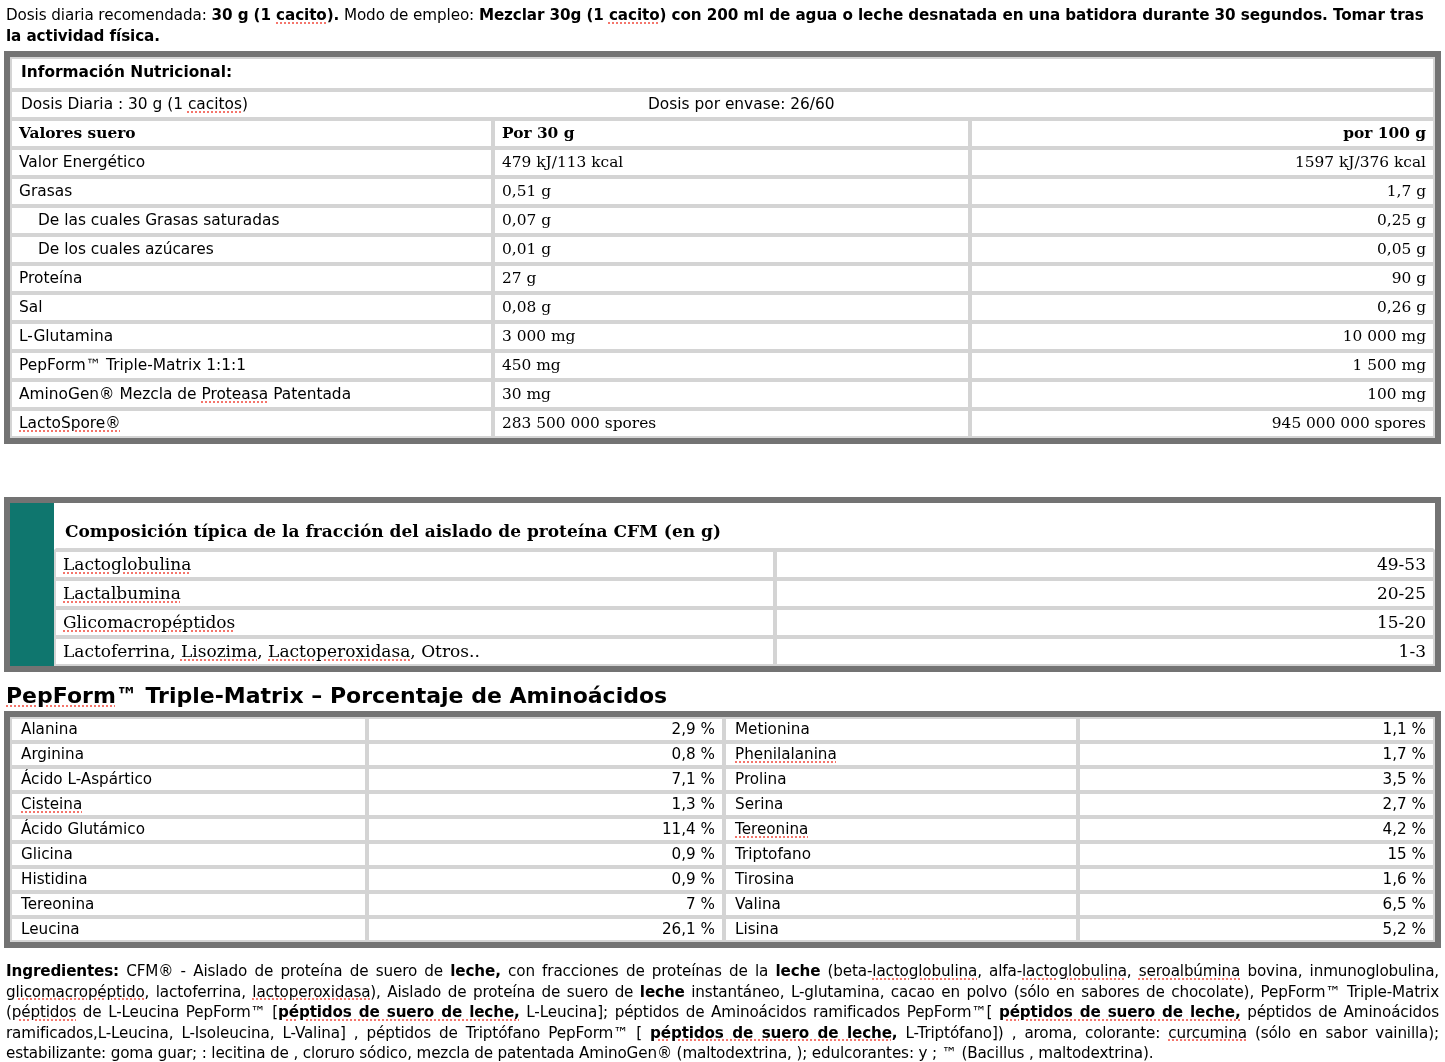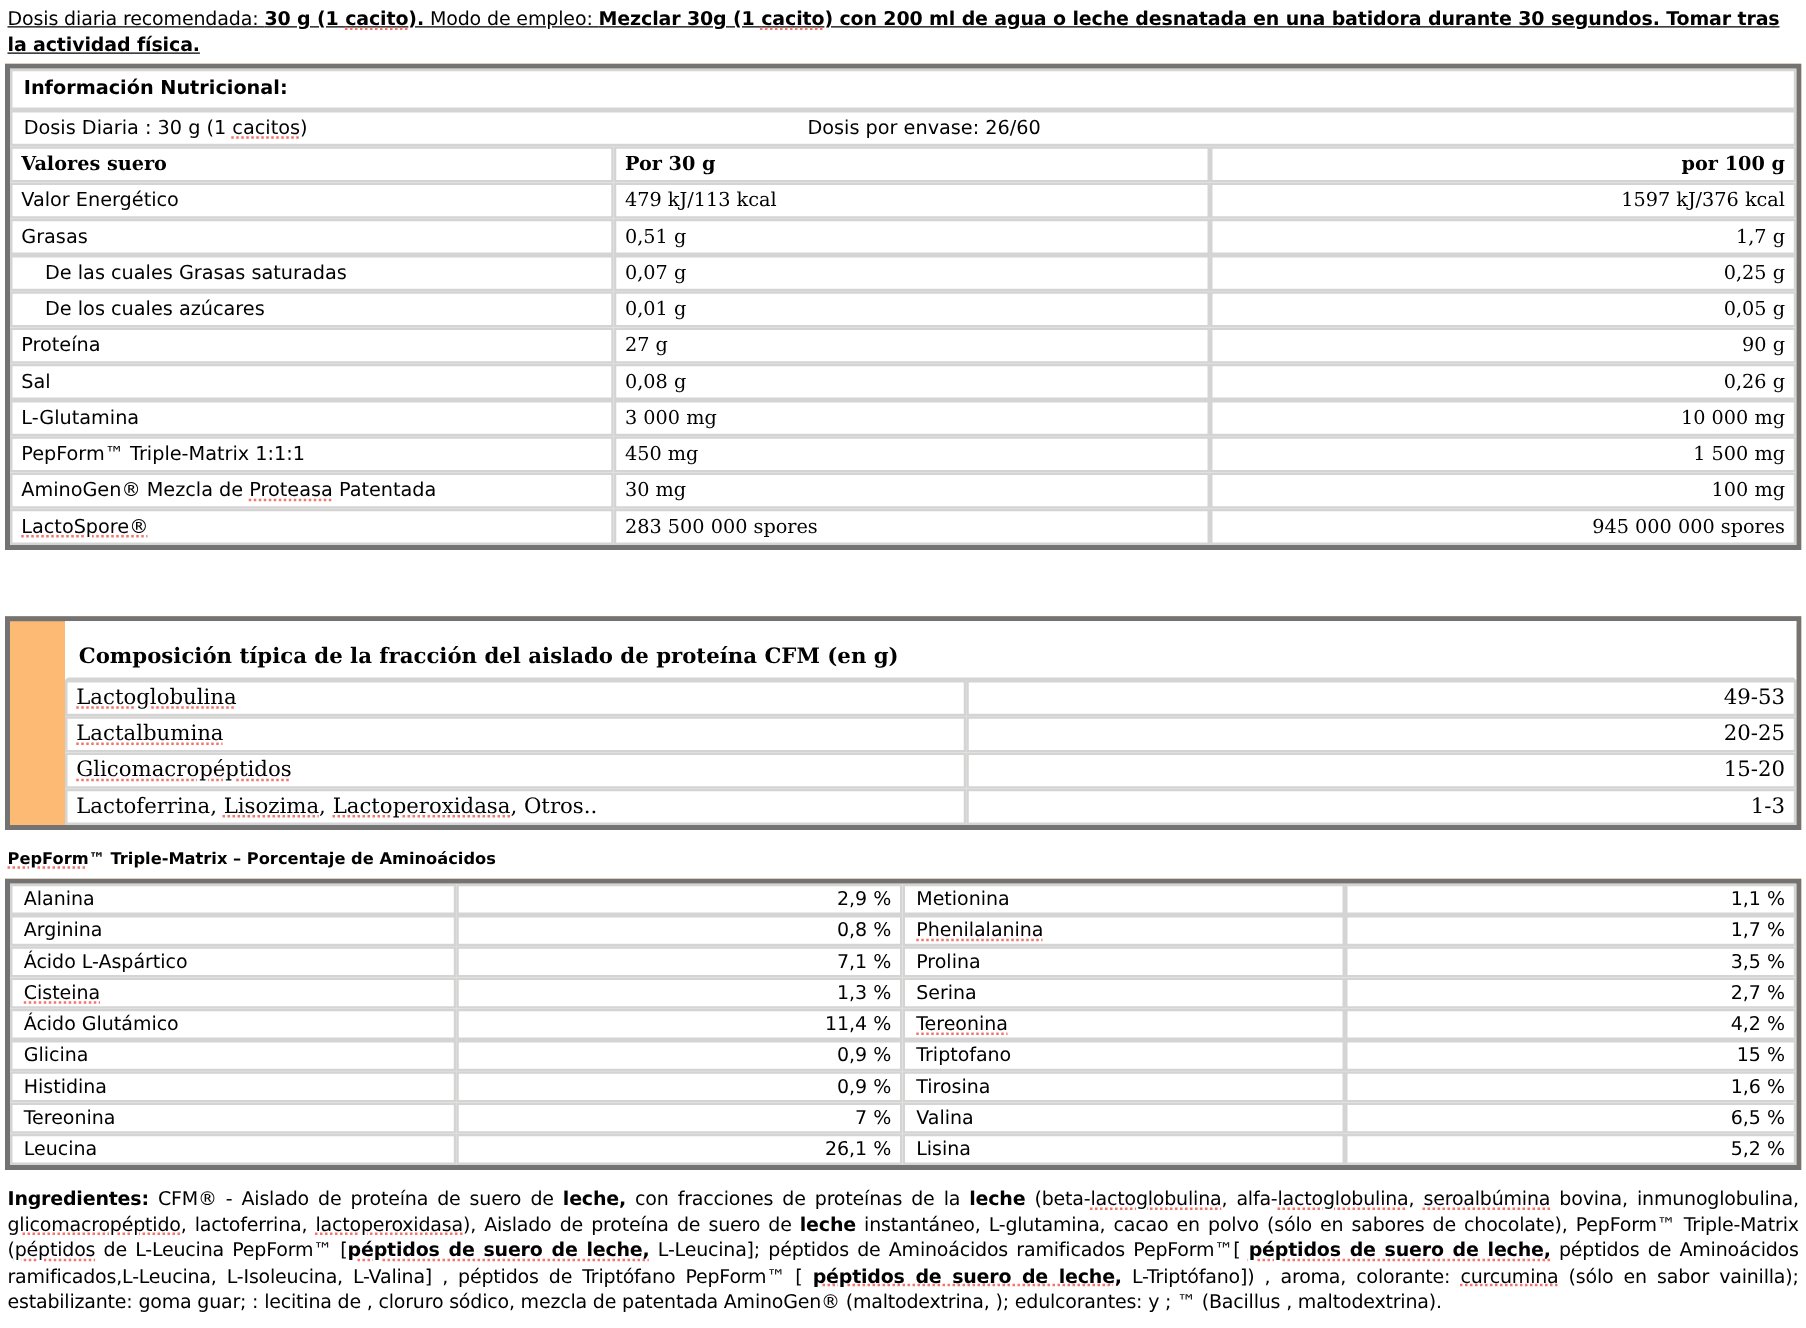--- a/index.html
+++ b/index.html
@@ -15,32 +15,31 @@
     overflow: hidden;
   }
   .page { padding: 2px 4px 0 4px; }
 
   
   .intro {
     font-size: 15.2px;
     line-height: 21px;
     margin: 3px 2px 4px 2px;
     letter-spacing: -0.1px;
-    text-decoration: underline;
   }
   .intro b { font-weight: bold; }
   .sq { text-decoration: underline; text-decoration-style: dotted;
         text-decoration-color: #f4756b; text-decoration-thickness: 2px;
         text-underline-offset: 2px; }
 
   
   table { border-collapse: separate; border-spacing: 0; width: 100%; }
   .tbl {
-    border: 4px solid #737373;
-    background: #fdba74;
+    border: 6px solid #737373;
+    background: #0f766e;
   }
   .tbl td {
     border: 2px solid #d4d4d4;
     padding: 2px 7px 3px 7px;
     font-size: 15.4px;
     line-height: 20px;
     vertical-align: middle;
     background: #fff;
   }
 
@@ -81,21 +80,21 @@
     border-top-color: #fff !important;
     border-right-color: #fff !important;
     border-bottom-color: #d4d4d4 !important;
   }
   .cfm-name { width: 721px; }
   .cfm-val { text-align: right; }
 
   
   .amino-head {
     font-weight: bold;
-    font-size: 13px;
+    font-size: 22px;
     margin: 14px 0 2px 2px;
     line-height: 20px;
   }
   #amino-table { margin-top: 5px; }
   #amino-table td {
     font-size: 15.2px;
     height: 22.5px;
     padding: 0px 7px 1px 9px;
   }
   .am-n1 { width: 357px; }

